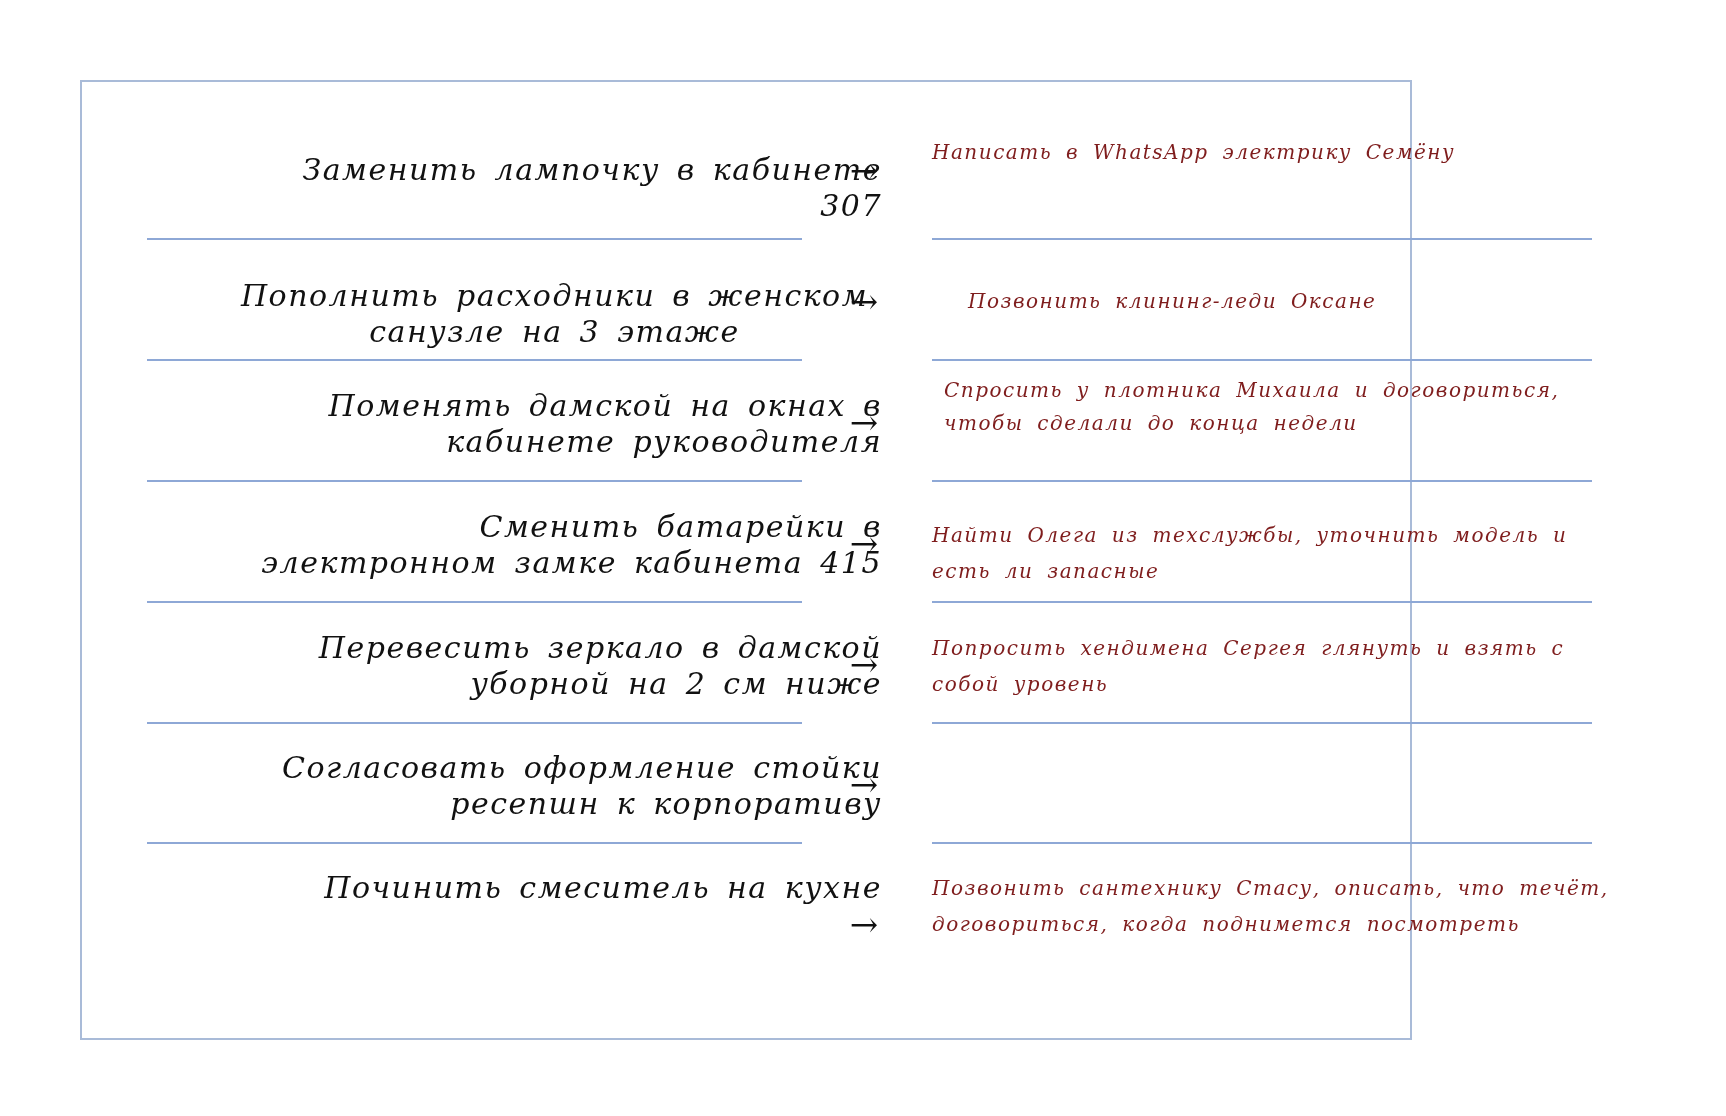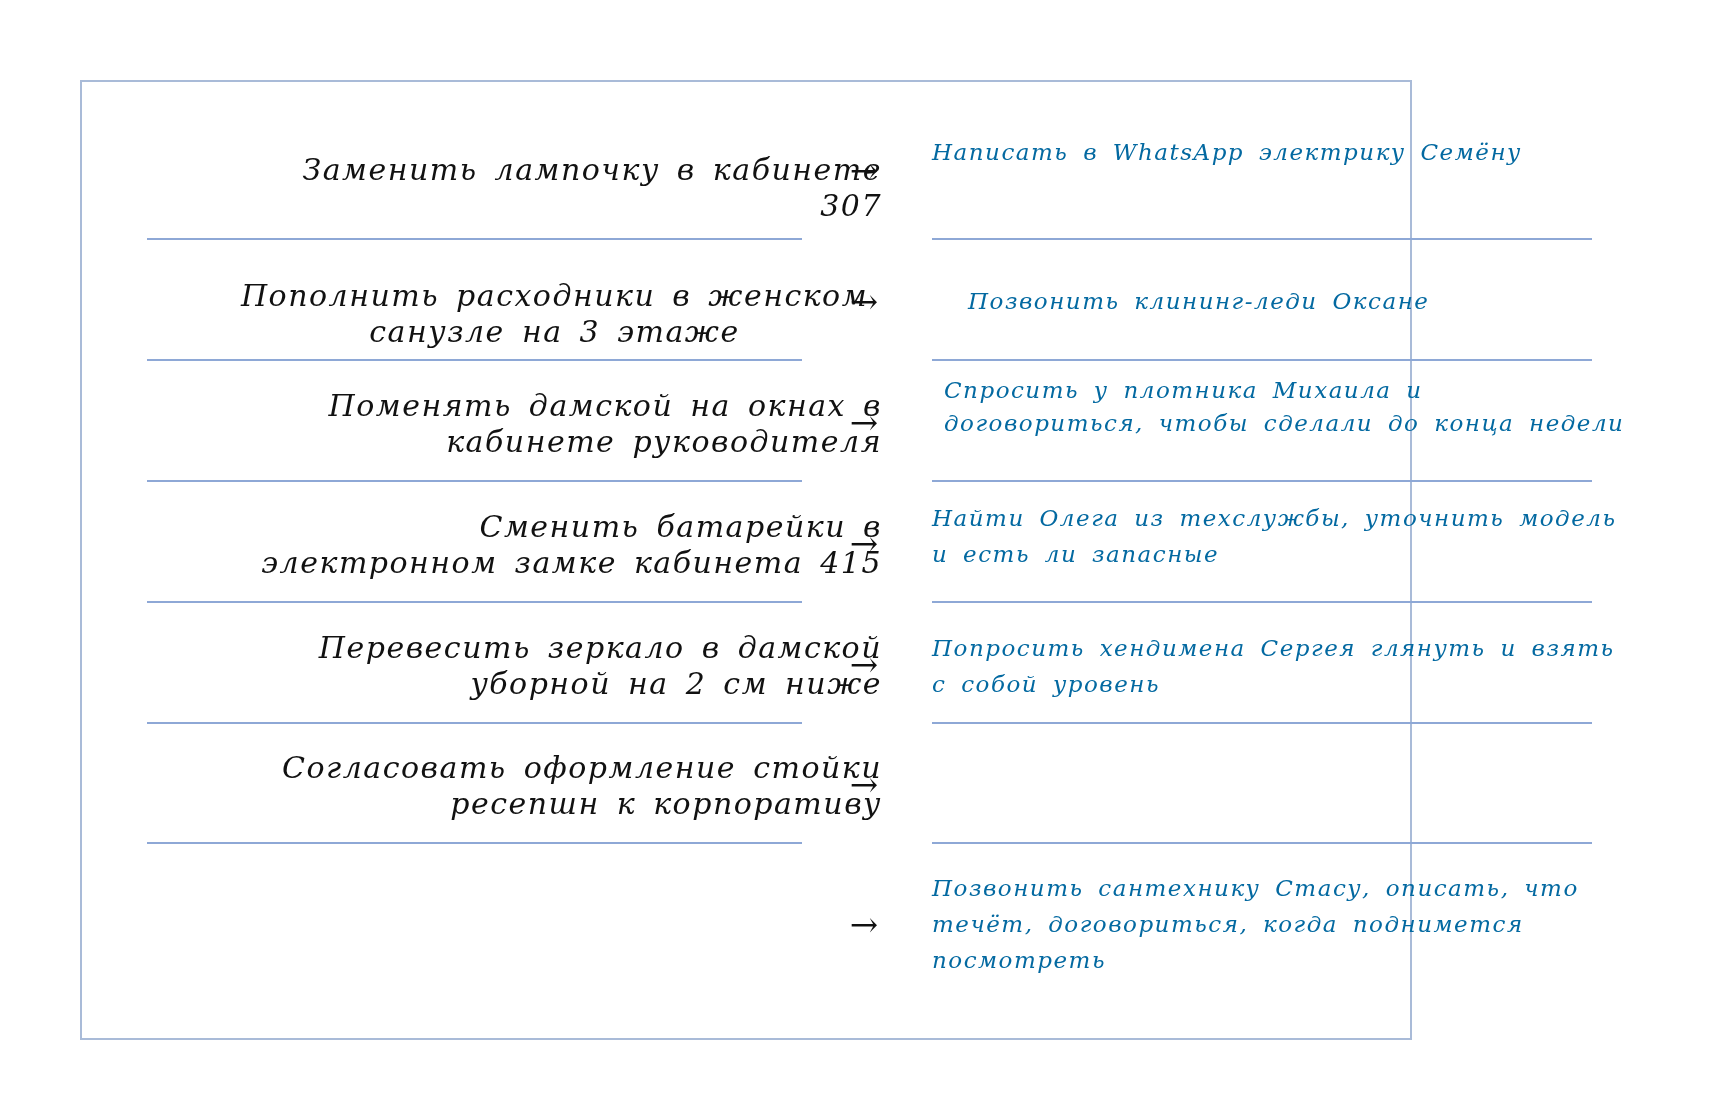--- a/index.html
+++ b/index.html
@@ -36,25 +36,25 @@
     text-align: center;
     font-size: 34px;
     color: #111111;
     line-height: 36px;
   }
   .action {
     position: absolute;
     left: 850px; width: 690px;
     text-align: left;
     font-style: italic;
-    font-size: 23px;
+    font-size: 20px;
     line-height: 36px;
     letter-spacing: 1.5px;
     word-spacing: 6px;
-    color: #0369a1;
+    color: #7f1d1d;
   }
   .divider-left, .divider-right {
     position: absolute;
     height: 0;
     border-top: 2px solid #8ea8d6;
   }
   .divider-left { left: 65px; width: 655px; }
   .divider-right { left: 850px; width: 660px; }
 </style>
 </head>
@@ -75,31 +75,32 @@
   <div class="divider-right" style="top:277px;"></div>
 
   <div class="task" style="top:306px;">Поменять дамской на окнах в кабинете руководителя</div>
   <div class="arrow" style="top:322px;">→</div>
   <div class="action" style="top:292px; line-height:33px;margin-left:12px;">Спросить у плотника Михаила и договориться, чтобы сделали до конца недели</div>
   <div class="divider-left" style="top:398px;"></div>
   <div class="divider-right" style="top:398px;"></div>
 
   <div class="task" style="top:427px;">Сменить батарейки в электронном замке кабинета 415</div>
   <div class="arrow" style="top:443px;">→</div>
-  <div class="action" style="top:418px;">Найти Олега из техслужбы, уточнить модель и есть ли запасные</div>
+  <div class="action" style="top:435px;">Найти Олега из техслужбы, уточнить модель и есть ли запасные</div>
   <div class="divider-left" style="top:519px;"></div>
   <div class="divider-right" style="top:519px;"></div>
 
   <div class="task" style="top:548px;">Перевесить зеркало в дамской уборной на 2 см ниже</div>
   <div class="arrow" style="top:564px;">→</div>
   <div class="action" style="top:548px;">Попросить хендимена Сергея глянуть и взять с собой уровень</div>
   <div class="divider-left" style="top:640px;"></div>
   <div class="divider-right" style="top:640px;"></div>
 
   <div class="task" style="top:668px;">Согласовать оформление стойки ресепшн к корпоративу</div>
   <div class="arrow" style="top:684px;">→</div>
   <div class="divider-left" style="top:760px;"></div>
   <div class="divider-right" style="top:760px;"></div>
 
+  <div class="task" style="top:788px;">Починить смеситель на кухне</div>
   <div class="arrow" style="top:824px;">→</div>
   <div class="action" style="top:788px;">Позвонить сантехнику Стасу, описать, что течёт, договориться, когда поднимется посмотреть</div>
 
 </div>
 
 </body></html>

